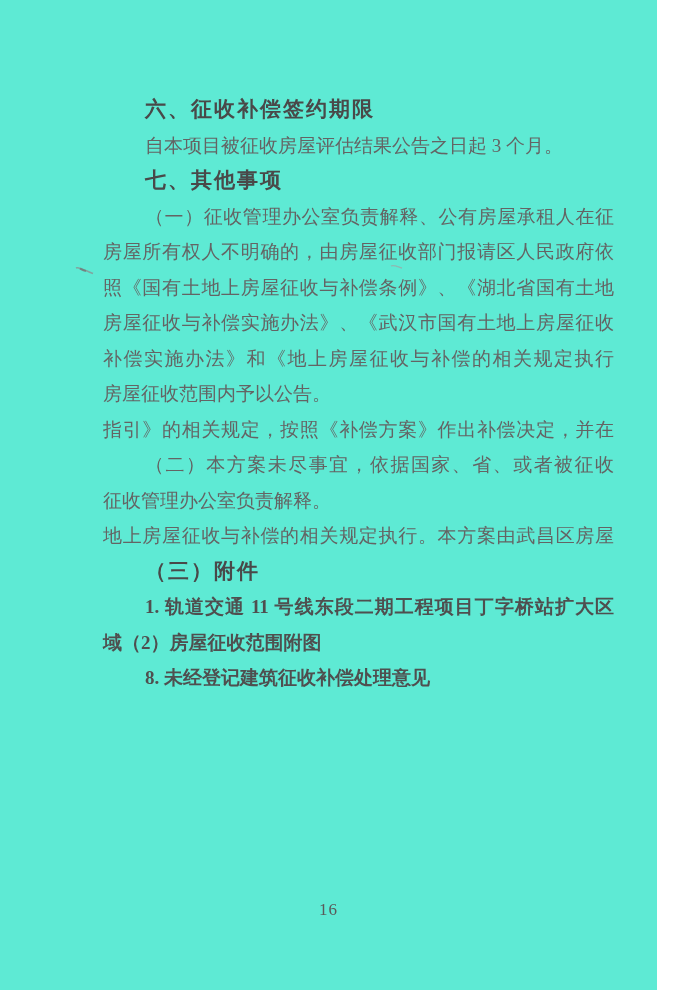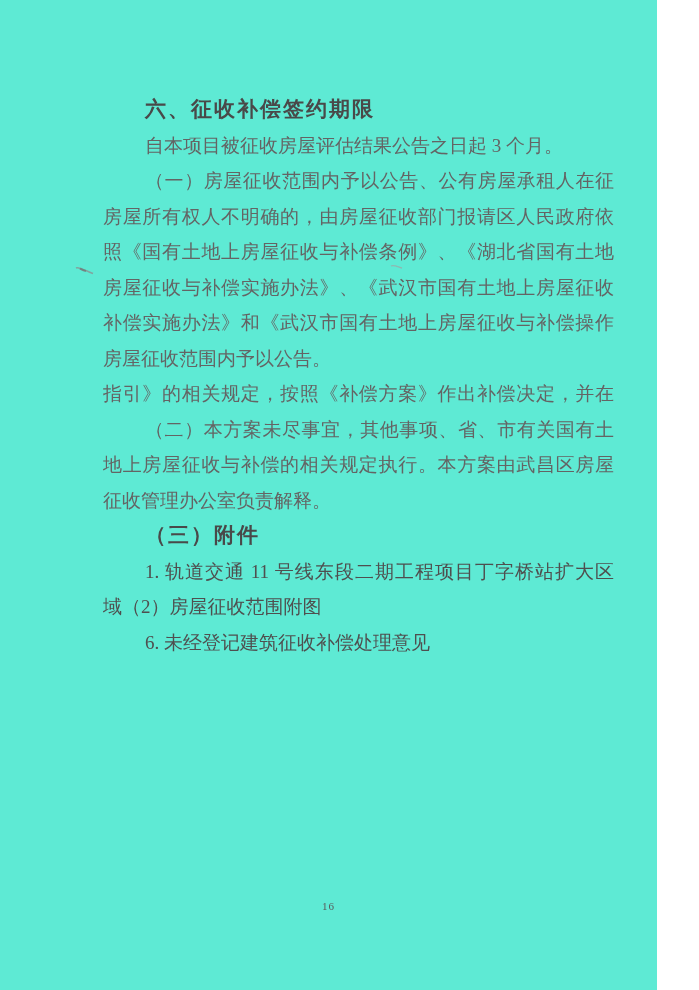--- a/index.html
+++ b/index.html
@@ -37,30 +37,30 @@
   .ind {
     text-indent: 42px;
   }
   .heading {
     font-weight: bold;
     font-size: 21px;
     letter-spacing: 2px;
     color: #494949;
   }
   .bold {
-    font-weight: normal;
+    font-weight: bold;
     color: #4f4f4f;
   }
   .pageno {
     position: absolute;
     left: 0;
     right: 0;
     top: 900px;
     text-align: center;
-    font-size: 11px;
+    font-size: 17px;
     color: #5a5a5a;
     letter-spacing: 1px;
   }
   .smudge-left {
     position: absolute;
     left: 74px;
     top: 263px;
   }
   .smudge-mid {
     position: absolute;
@@ -79,34 +79,35 @@
   .speck-2 { left: 671px; top: 288px; }
 </style>
 </head>
 <body>
 
 <div class="page">
 
   <div class="content">
     <div class="line heading ind">六、征收补偿签约期限</div>
     <div class="line ind">自本项目被征收房屋评估结果公告之日起 3 个月。</div>
-    <div class="line just ind">（一）房屋征收范围内予以公告、公有房屋承租人在征</div>
+    <div class="line heading ind">七、其他事项</div>
+    <div class="line just ind">（一）征收管理办公室负责解释、公有房屋承租人在征</div>
     <div class="line just">房屋所有权人不明确的，由房屋征收部门报请区人民政府依</div>
     <div class="line just">照《国有土地上房屋征收与补偿条例》、《湖北省国有土地上</div>
     <div class="line just">房屋征收与补偿实施办法》、《武汉市国有土地上房屋征收与</div>
-    <div class="line just">补偿实施办法》和《武汉市国有土地上房屋征收与补偿操作</div>
+    <div class="line just">补偿实施办法》和《地上房屋征收与补偿的相关规定执行</div>
     <div class="line">房屋征收范围内予以公告。</div>
     <div class="line just">指引》的相关规定，按照《补偿方案》作出补偿决定，并在</div>
-    <div class="line just ind">（二）本方案未尽事宜，其他事项、省、市有关国有土</div>
+    <div class="line just ind">（二）本方案未尽事宜，依据国家、省、或者被征收</div>
+    <div class="line">征收管理办公室负责解释。</div>
     <div class="line just">地上房屋征收与补偿的相关规定执行。本方案由武昌区房屋</div>
-    <div class="line">征收管理办公室负责解释。</div>
     <div class="line heading ind">（三）附件</div>
     <div class="line just ind bold">1. 轨道交通 11 号线东段二期工程项目丁字桥站扩大区</div>
     <div class="line bold">域（2）房屋征收范围附图</div>
-    <div class="line ind bold">6. 未经登记建筑征收补偿处理意见</div>
+    <div class="line ind bold">8. 未经登记建筑征收补偿处理意见</div>
   </div>
 
   <svg class="smudge-left" width="22" height="16" viewBox="0 0 22 16">
     <path d="M2 5 C5 3.5, 7 7, 11 7.5 C14 8, 16 9.5, 19 10.5" stroke="#8d8d8d" stroke-width="1.6" fill="none" opacity="0.75"></path>
     <path d="M6 5.5 C8 6.5, 10 7.5, 12 8" stroke="#6f6f6f" stroke-width="2.2" fill="none" opacity="0.65"></path>
   </svg>
 
   <svg class="smudge-mid" width="14" height="10" viewBox="0 0 14 10">
     <path d="M1 4 C4 2.5, 8 5, 12 6" stroke="#a2a2a2" stroke-width="1.3" fill="none" opacity="0.7"></path>
   </svg>

